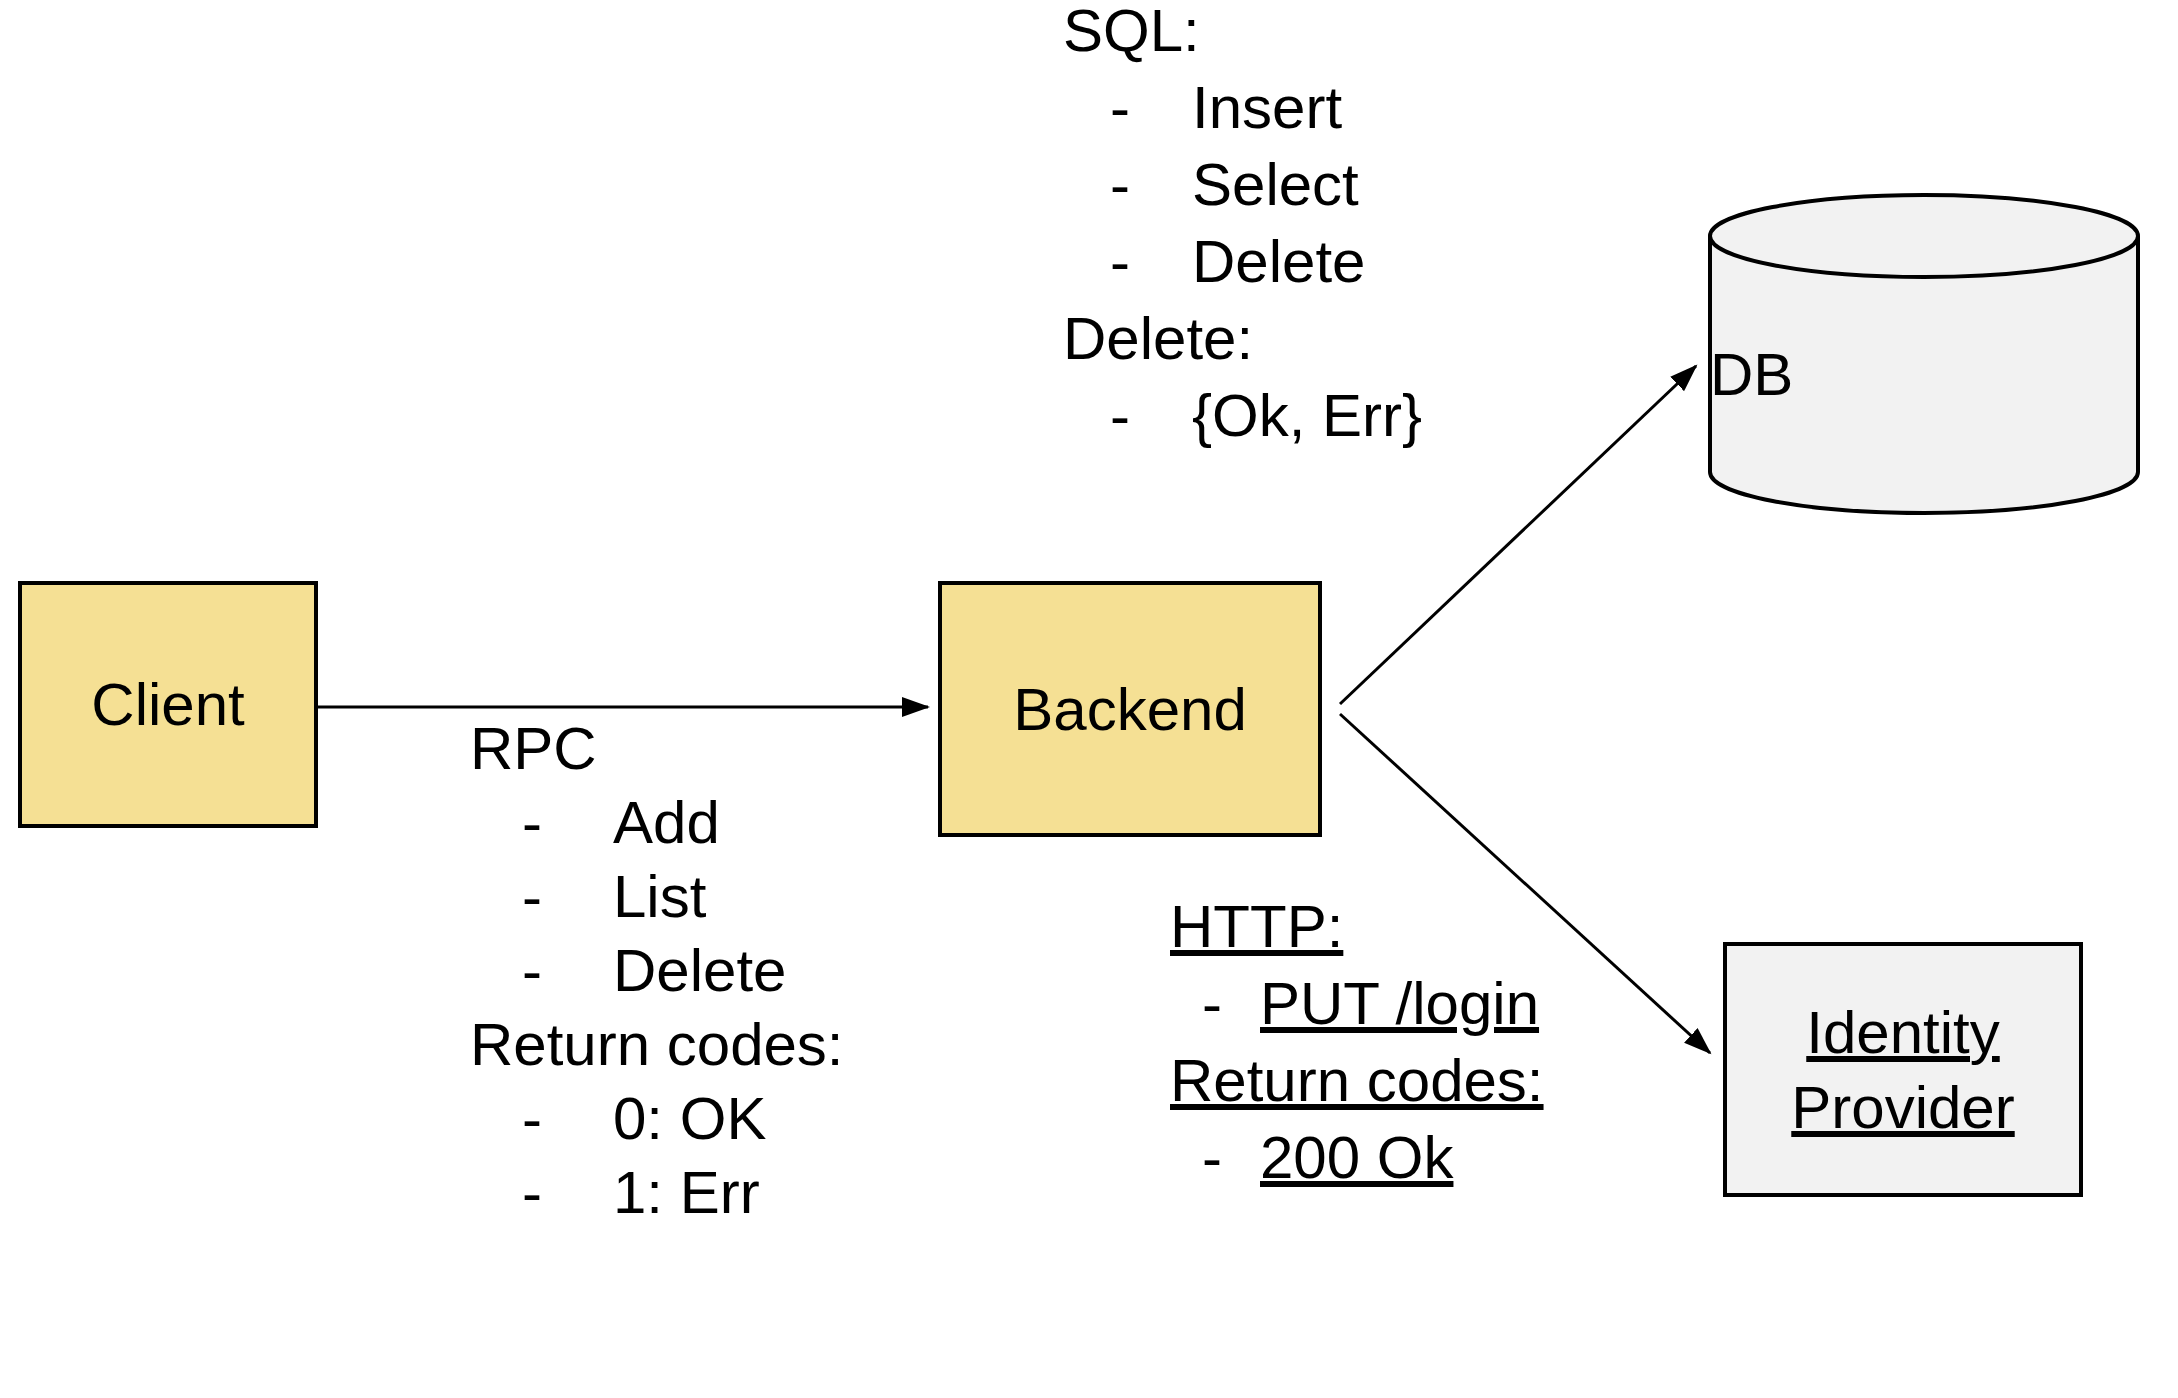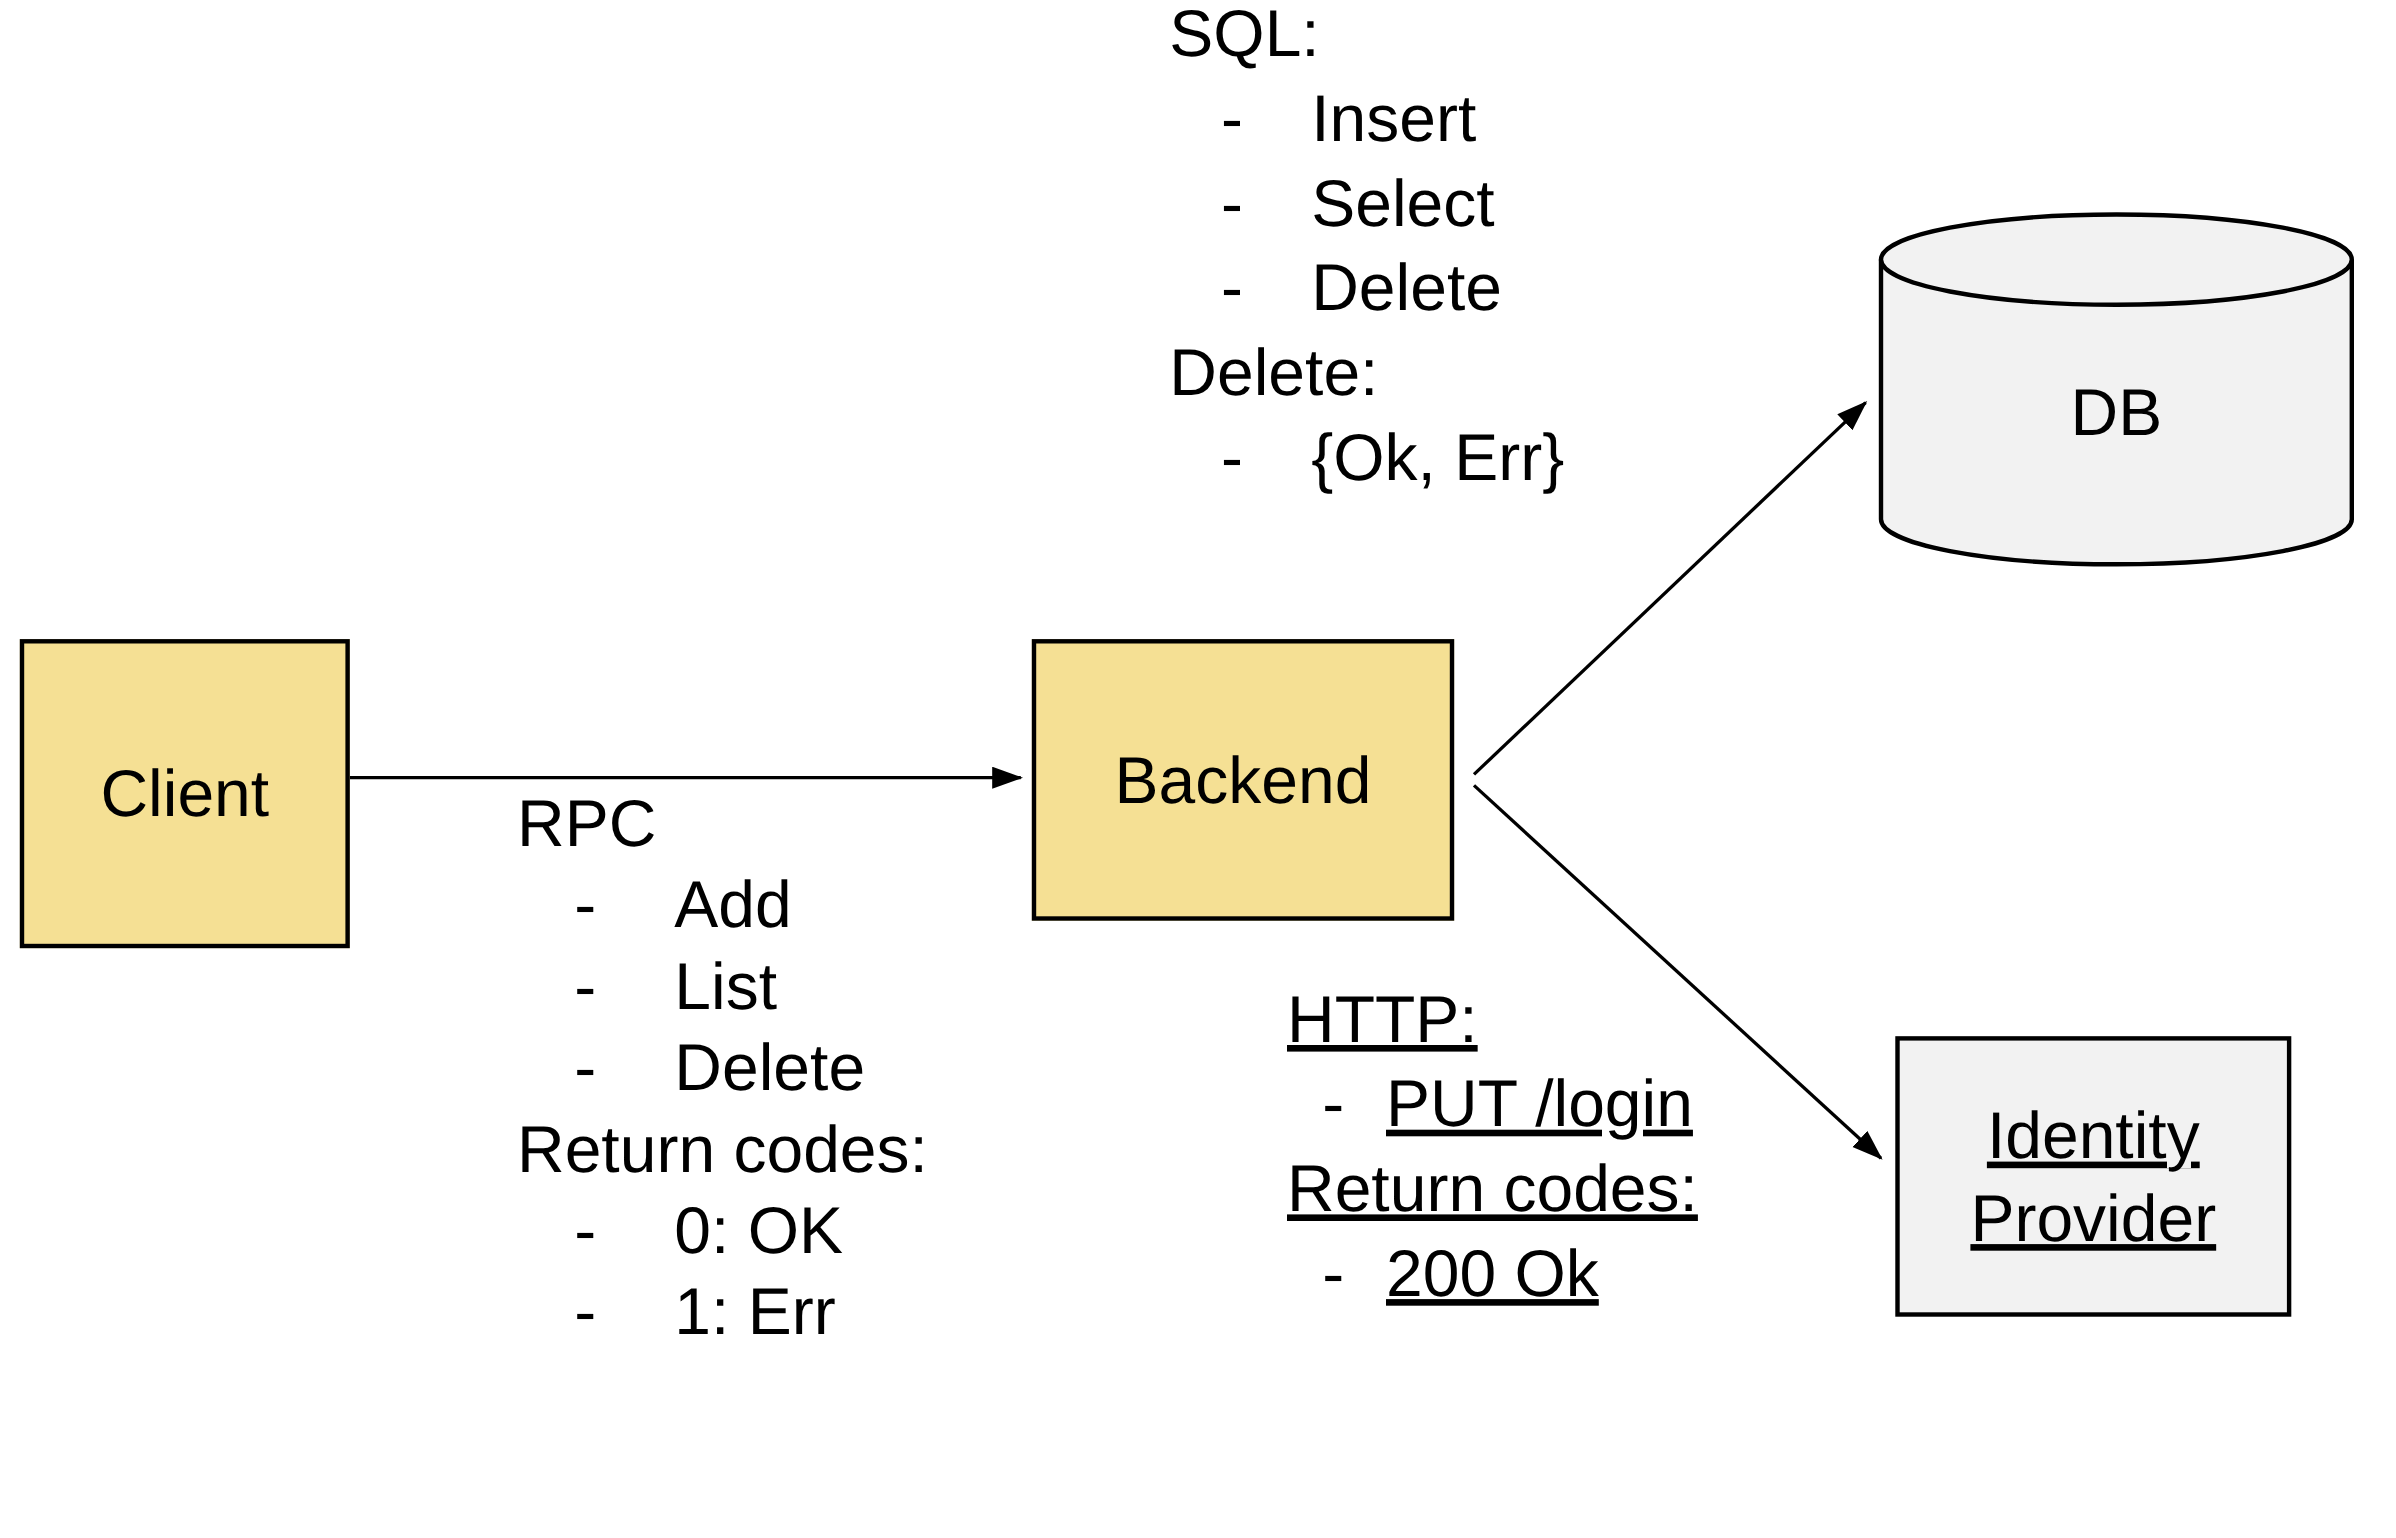--- a/index.html
+++ b/index.html
@@ -28,27 +28,27 @@
     border: 4px solid var(--stroke, #000000);
     display: flex;
     align-items: center;
     justify-content: center;
     font-size: 60px;
     line-height: 75px;
     text-align: center;
   }
   .yellow { background: var(--yellow, #f5e094); }
   .gray   { background: var(--gray, #f2f2f2); text-decoration: underline; }
-  #client-node  { left: 18px;   top: 581px; width: 300px; height: 281px; }
+  #client-node  { left: 18px;   top: 581px; width: 300px; height: 247px; }
   #backend-node { left: 938px;  top: 581px; width: 384px; height: 256px; }
   #idp-node     { left: 1723px; top: 942px; width: 360px; height: 255px; white-space: pre-line; }
   #db-label {
     position: absolute;
     left: 1710px; top: 236px; width: 428px; height: 277px;
-    display: flex; align-items: center; justify-content: center;
+    display: flex; align-items: center; 
     font-size: 60px;
   }
   .tblock {
     position: absolute;
     font-size: 60px;
     white-space: nowrap;
   }
   .tblock .tline { height: var(--lh, 77px); line-height: var(--lh, 77px); }
   .dash { display: inline-block; }
   #sql-block  { left: 1063px; top: -8px;  --lh: 77px; }

